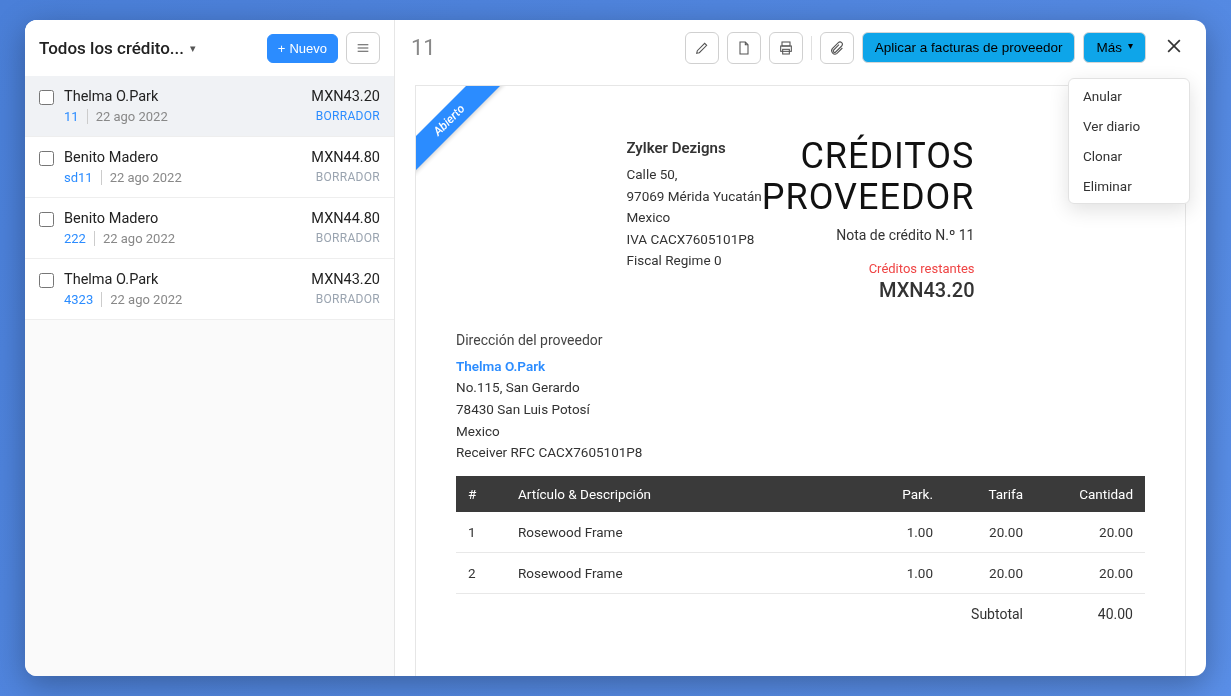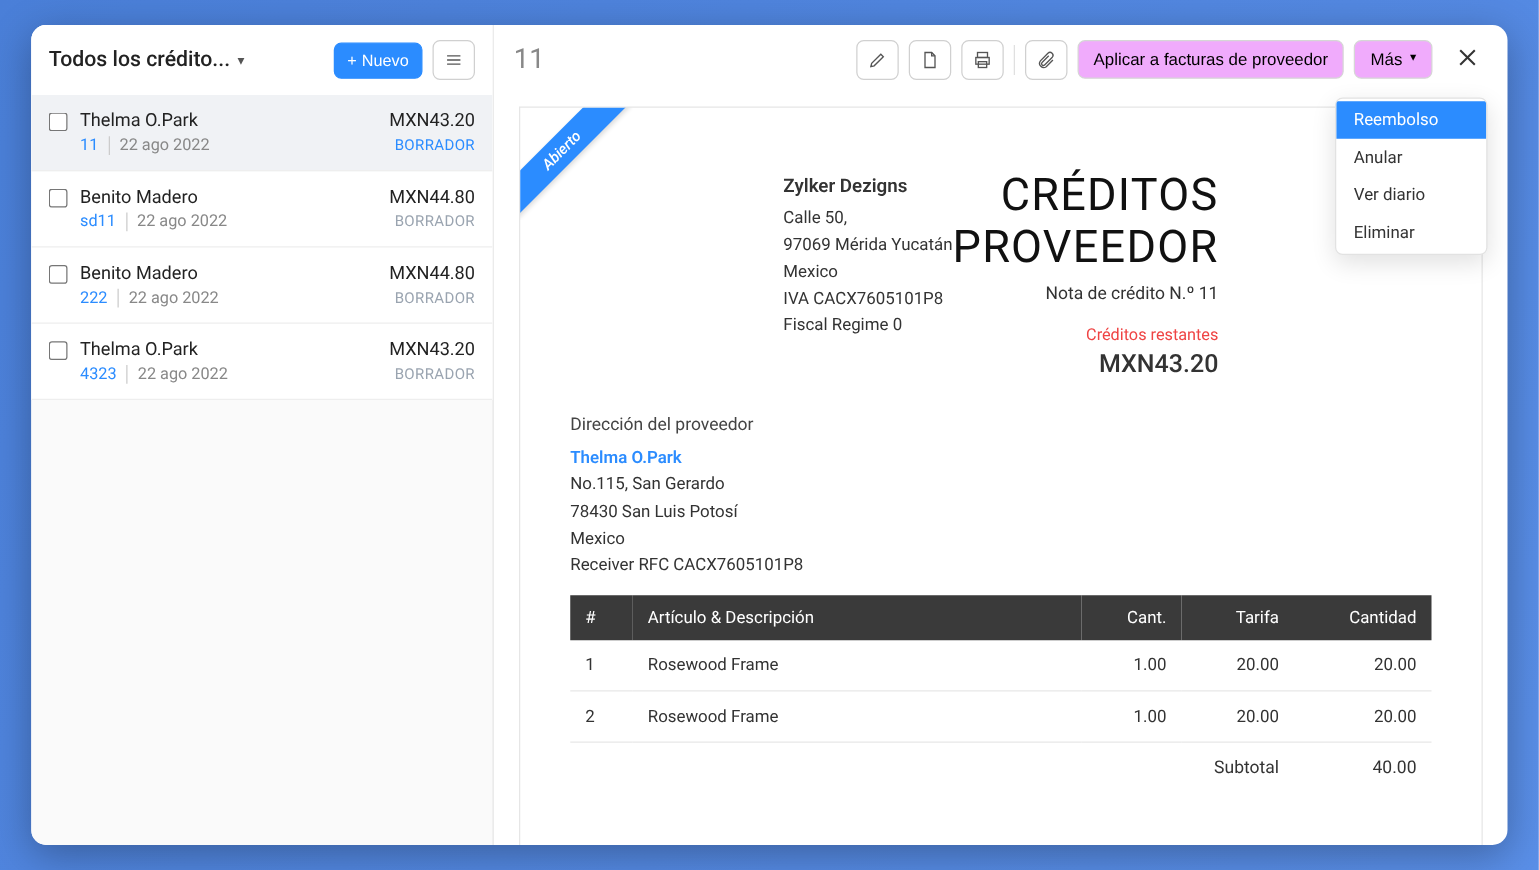--- a/index.html
+++ b/index.html
@@ -120,21 +120,21 @@
     gap:8px;
   }
   .right-header .hdr-title {
     font-size: 22px;
     color:#888;
     flex:1;
   }
   .vline { width:1px; height:24px; background:#e0e0e0;}
   .btn-action {
     border:1px solid #d6d6d6;
-    background:#f0abfc;
+    background:#0ea5e9;
     border-radius:6px;
     padding:7px 12px;
     font-size:13.5px;
     cursor:pointer;
     display:inline-flex;
     align-items:flex-start;
     gap:6px;
   }
   .icon-svg { width:16px; height:16px; stroke:#555; fill:none; stroke-width:1.6;}
   .close-btn {
@@ -360,23 +360,23 @@
       </button>
       <button class="close-btn">
         <svg viewBox="0 0 24 24" width="20" height="20" stroke="#333" stroke-width="2" fill="none">
             <line x1="5" y1="5" x2="19" y2="19"></line>
             <line x1="19" y1="5" x2="5" y2="19"></line>
           </svg>
       </button>
     </div>
 
     <div class="more-menu">
-      <div class="menu-item active">Reembolso</div>
       <div class="menu-item">Anular</div>
       <div class="menu-item">Ver diario</div>
+      <div class="menu-item">Clonar</div>
       <div class="menu-item">Eliminar</div>
     </div>
 
     <div class="doc-wrap">
       <div class="doc">
         <div class="ribbon">
           <div class="ribbon-band">Abierto</div>
         </div>
 
         <div class="doc-top">
@@ -411,21 +411,21 @@
             <div>Receiver RFC CACX7605101P8</div>
           </div>
         </div>
 
 
         <table class="items">
           <thead>
             <tr>
               <th style="width:50px">#</th>
               <th>Artículo &amp; Descripción</th>
-              <th class="r" style="width:80px">Cant.</th>
+              <th class="r" style="width:80px">Park.</th>
               <th class="r" style="width:90px">Tarifa</th>
               <th class="r" style="width:110px">Cantidad</th>
             </tr>
           </thead>
           <tbody>
             <tr>
               <td>1</td>
               <td>Rosewood Frame</td>
               <td class="r">1.00</td>
               <td class="r">20.00</td>

